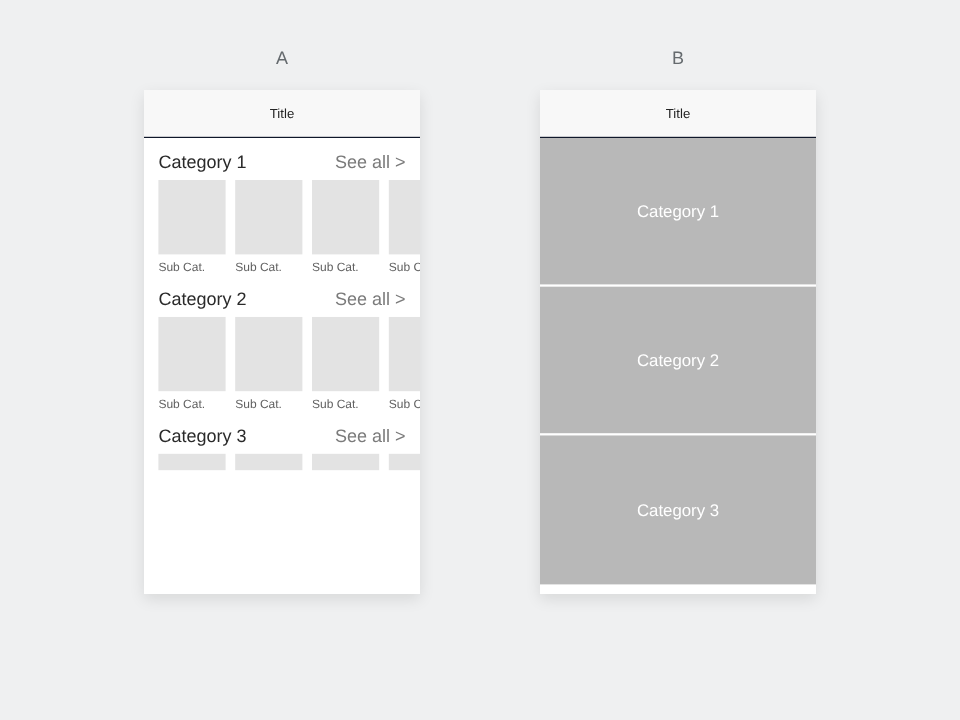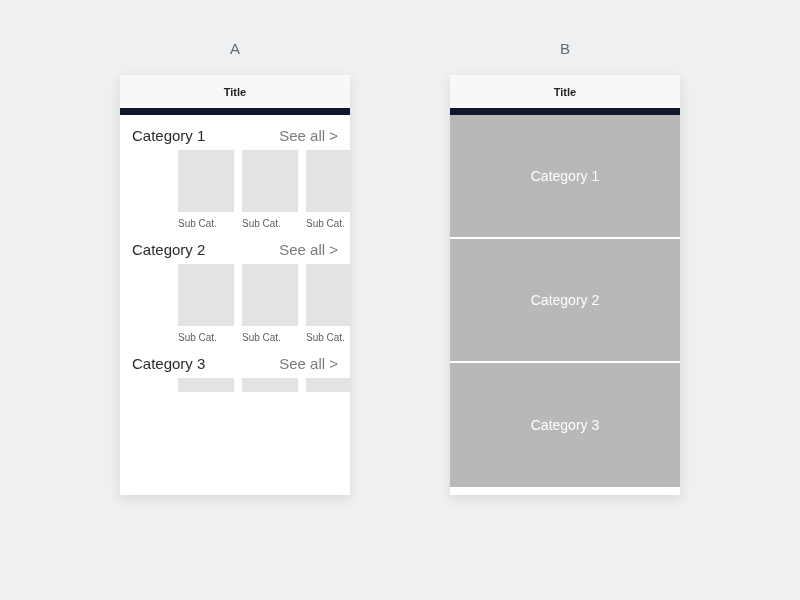--- a/index.html
+++ b/index.html
@@ -30,45 +30,44 @@
     width: 230px;
     height: 420px;
     background: #ffffff;
     box-shadow: 0 4px 12px rgba(0,0,0,0.10);
     overflow: hidden;
     position: relative;
   }
   .header {
     height: 40px;
     background: #f8f8f8;
-    border-bottom: 7px solid #0f172a;
+    border-bottom: 1px solid #0f172a;
     display: flex;
     align-items: center;
     justify-content: center;
     font-size: 11px;
-    font-weight: 700;
+    font-weight: 400;
     color: #242424;
   }
 
   
   .section { padding: 8px 0 0 0; }
   .sec-head {
     display: flex;
     align-items: baseline;
     justify-content: space-between;
     padding: 4px 12px 6px 12px;
   }
   .sec-title { font-size: 15px; color: #2a2a2a; font-weight: 400; }
   .see-all  { font-size: 15px; color: #7b7b7b; cursor: pointer; }
   .hrow {
     display: flex;
     gap: 8px;
     padding-left: 12px;
     overflow: hidden;
-    margin-left: 46px;
   }
   .card { width: 56px; flex: 0 0 56px; }
   .thumb {
     width: 56px; height: 62px;
     background: #e3e3e3;
   }
   .cap {
     font-size: 10px;
     color: #616161;
     padding-top: 6px;

